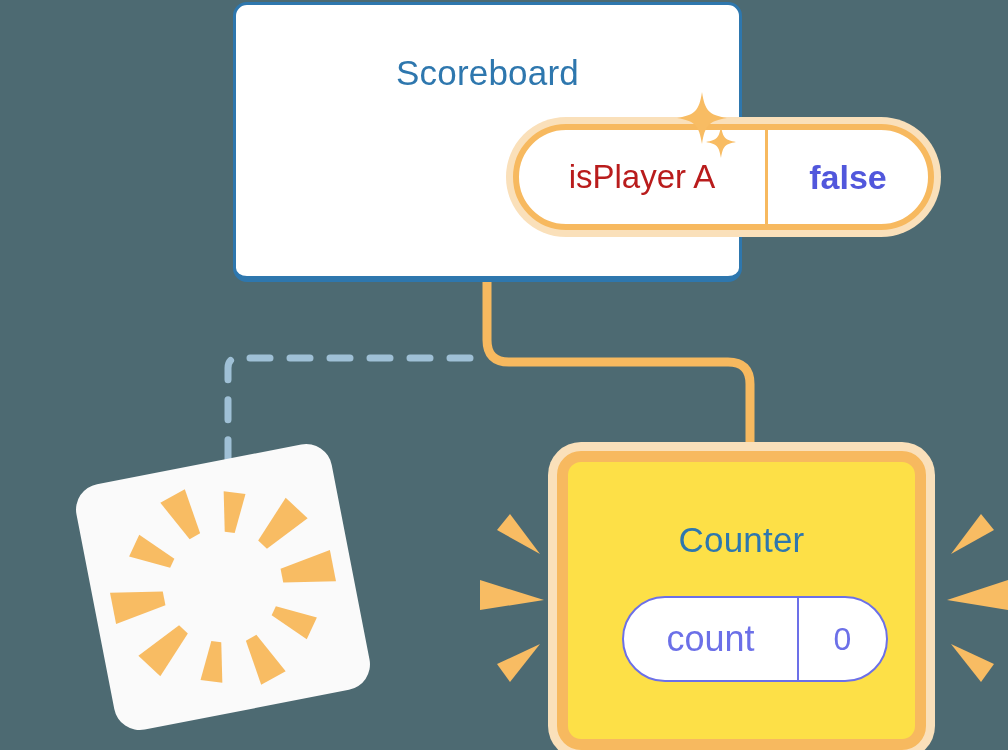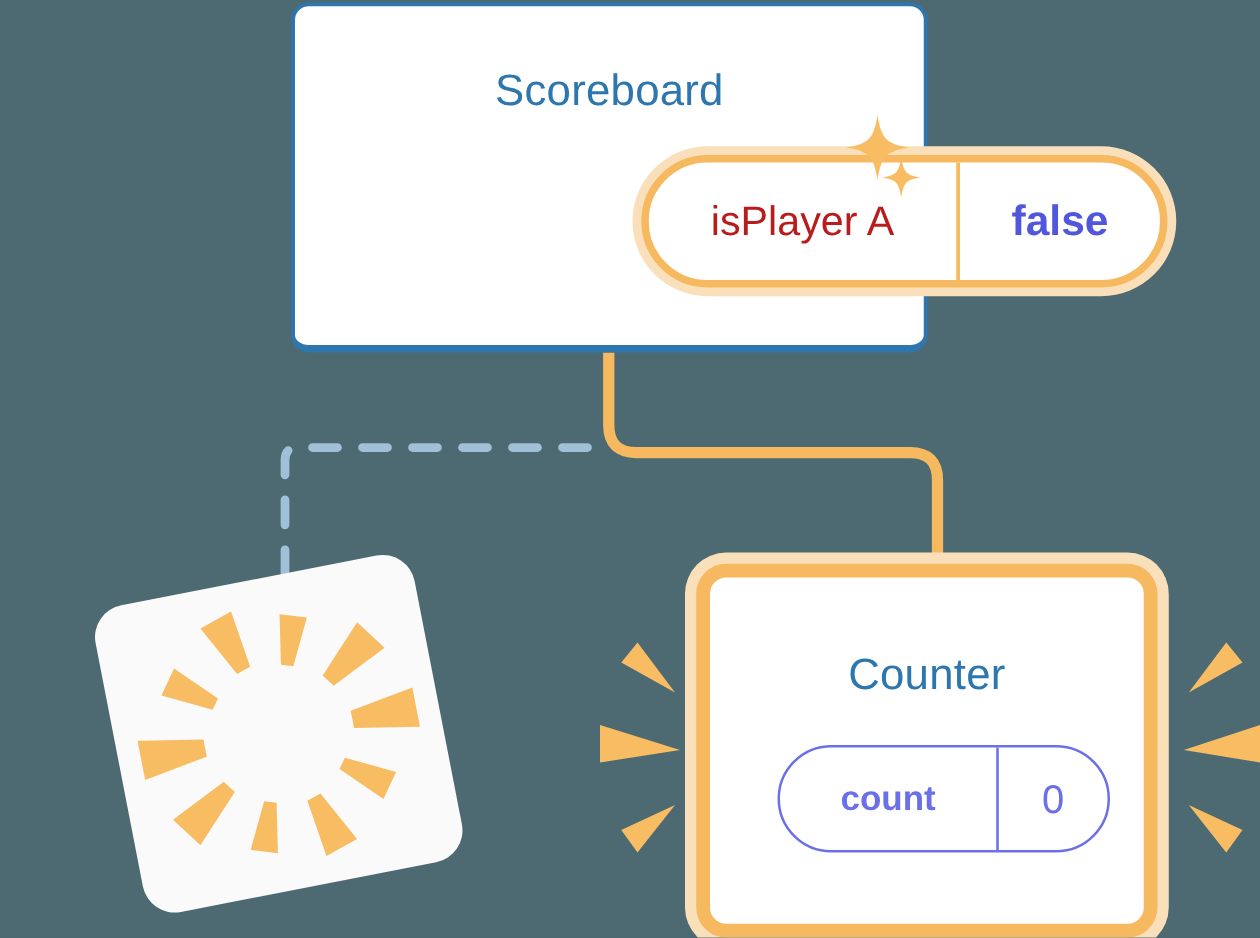--- a/index.html
+++ b/index.html
@@ -102,43 +102,43 @@
     font-weight: 700;
   }
 
   
   .counter-card {
     position: absolute;
     left: 557px;
     top: 451px;
     width: 369px;
     height: 299px;
-    background: #ffffff;
+    background: #fde047;
     border-radius: 24px;
     border: 11px solid #F7B95F;
     box-shadow: 0 0 0 9px #FAE0BA;
     box-sizing: border-box;
   }
   .counter-card .card-title { top: 58px; }
 
   
   .pill-counter {
     left: 54px;
     top: 134px;
     width: 266px;
     height: 86px;
     border-radius: 43px;
     border: 2px solid #6C70E8;
     background: #FFFFFF;
   }
   .pill-counter .pill-key {
     width: 175px;
     color: #6C70E8;
-    font-size: 28px;
-    font-weight: 700;
+    font-size: 36px;
+    font-weight: 400;
     border-right: 2px solid #6C70E8;
   }
   .pill-counter .pill-val {
     flex: 1;
     color: #6C70E8;
     font-size: 32px;
     font-weight: 400;
   }
 
   

